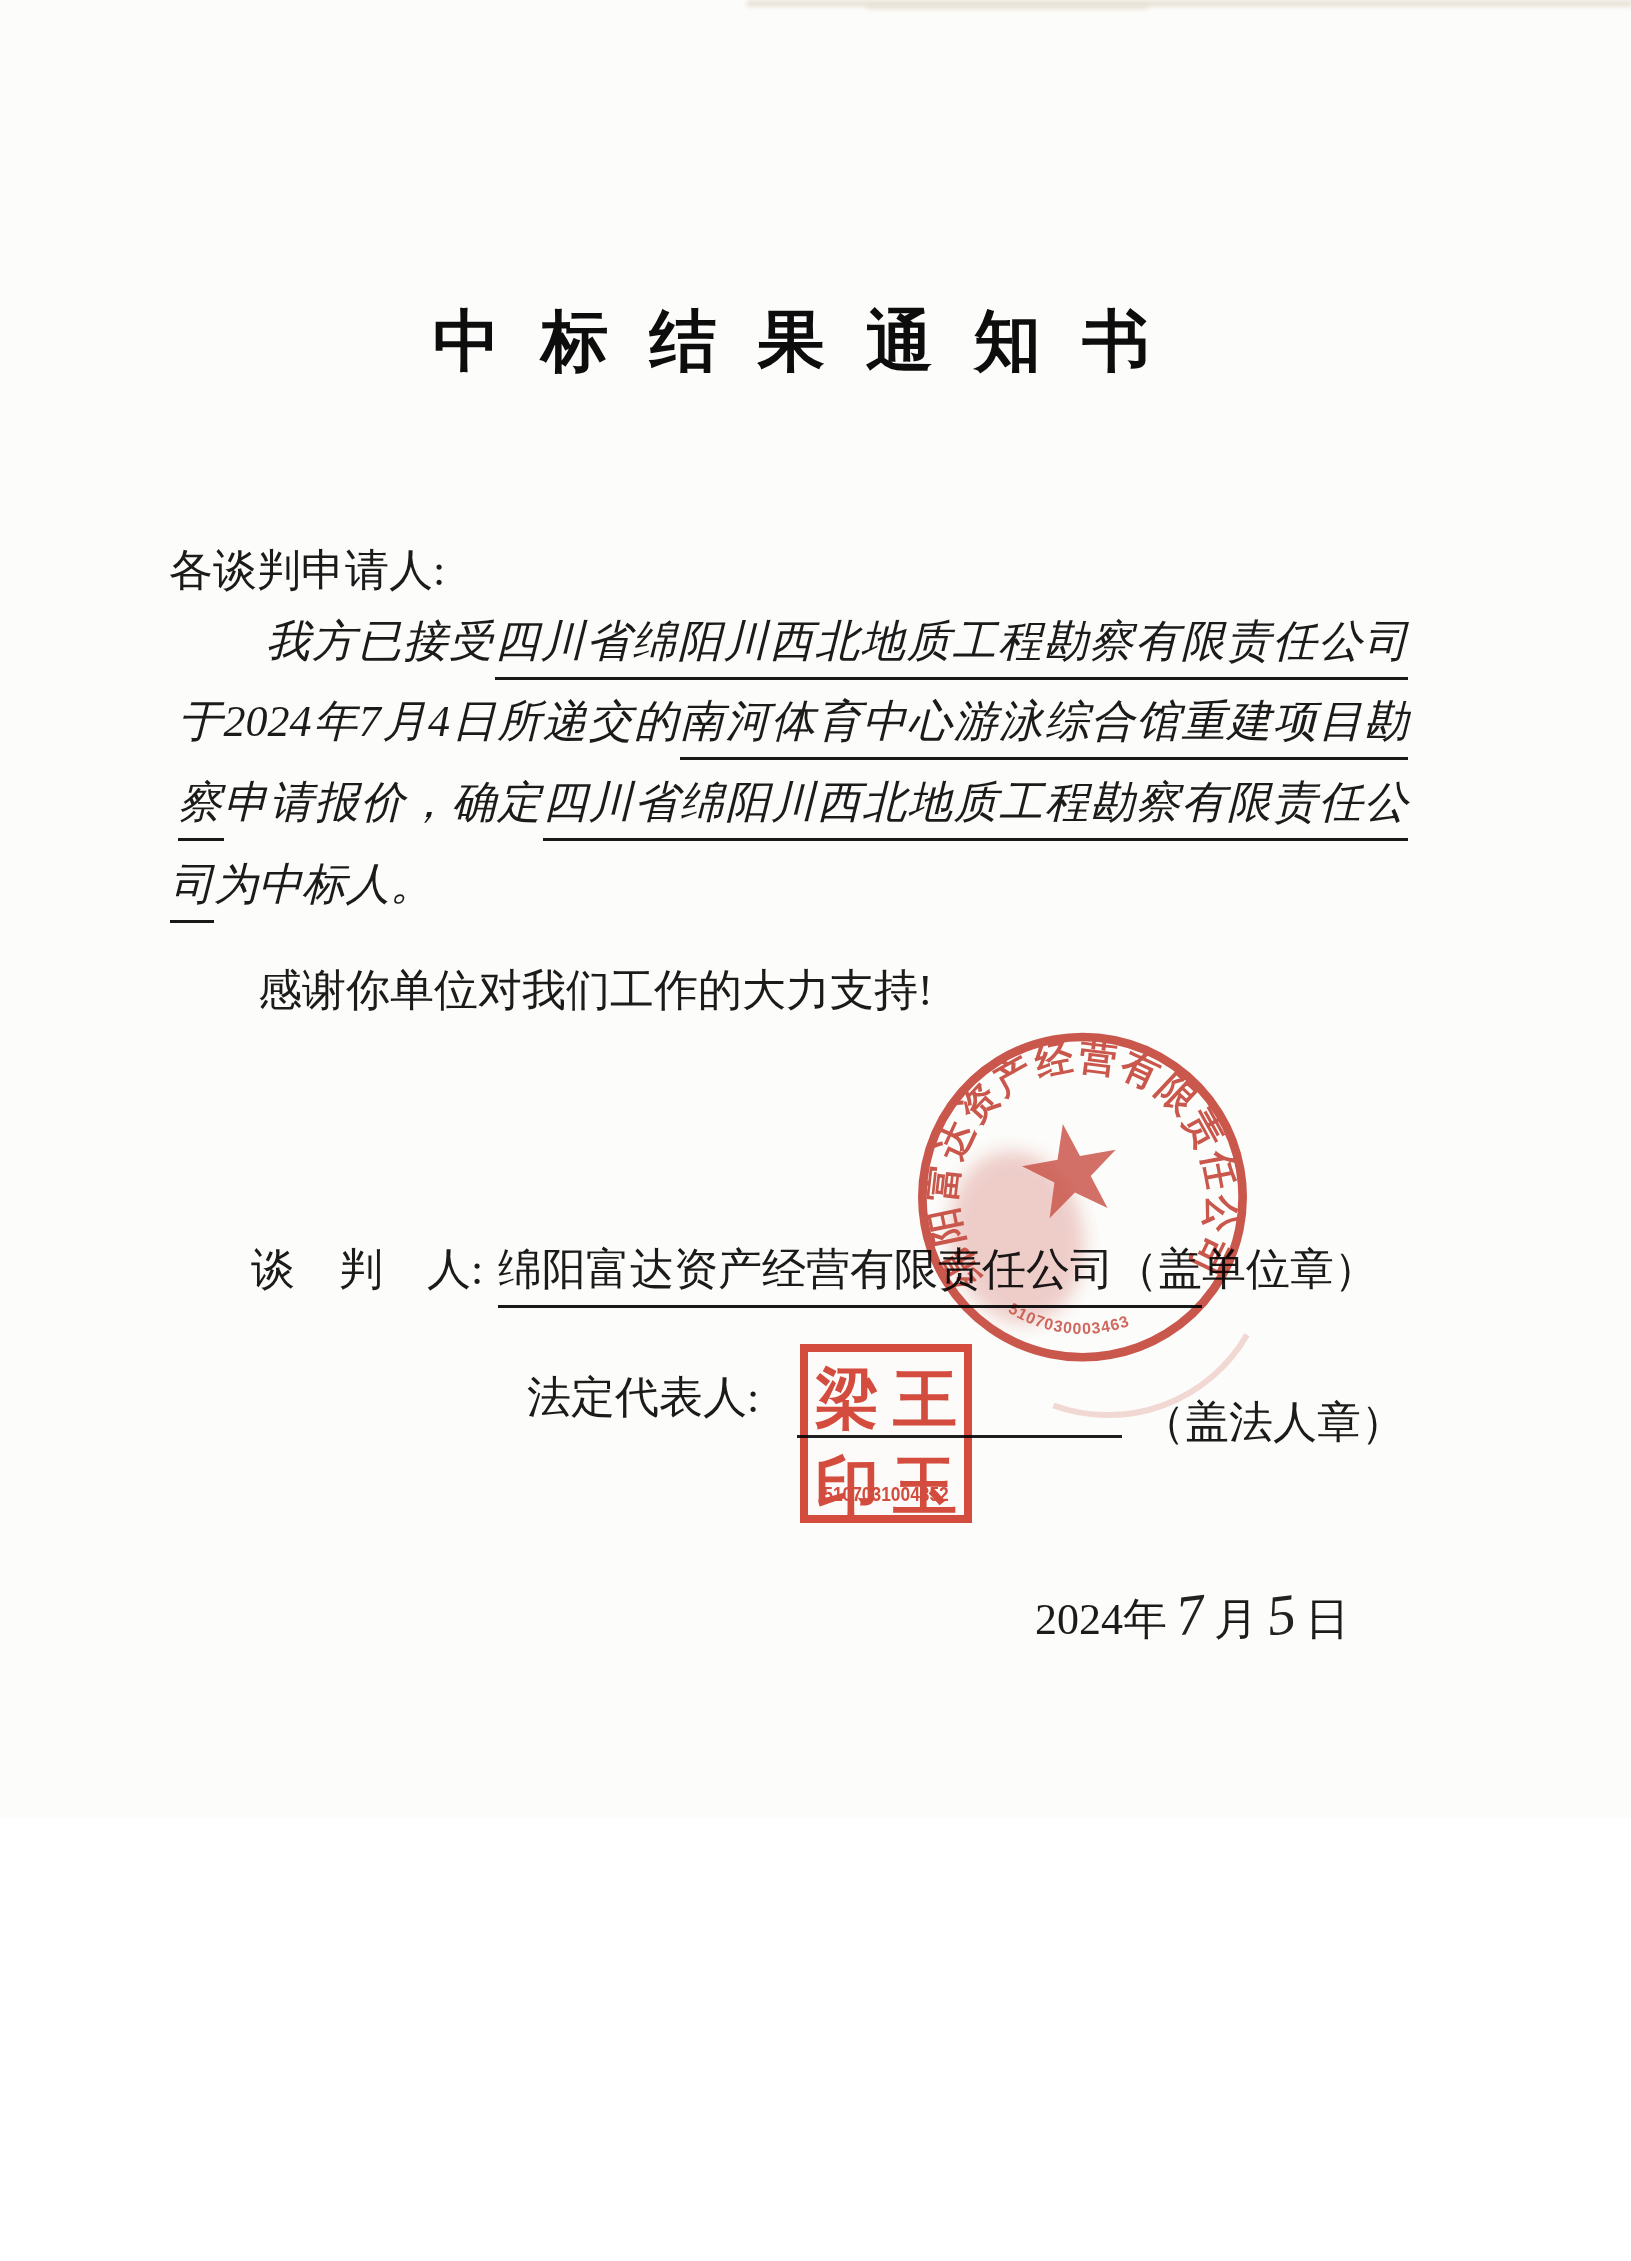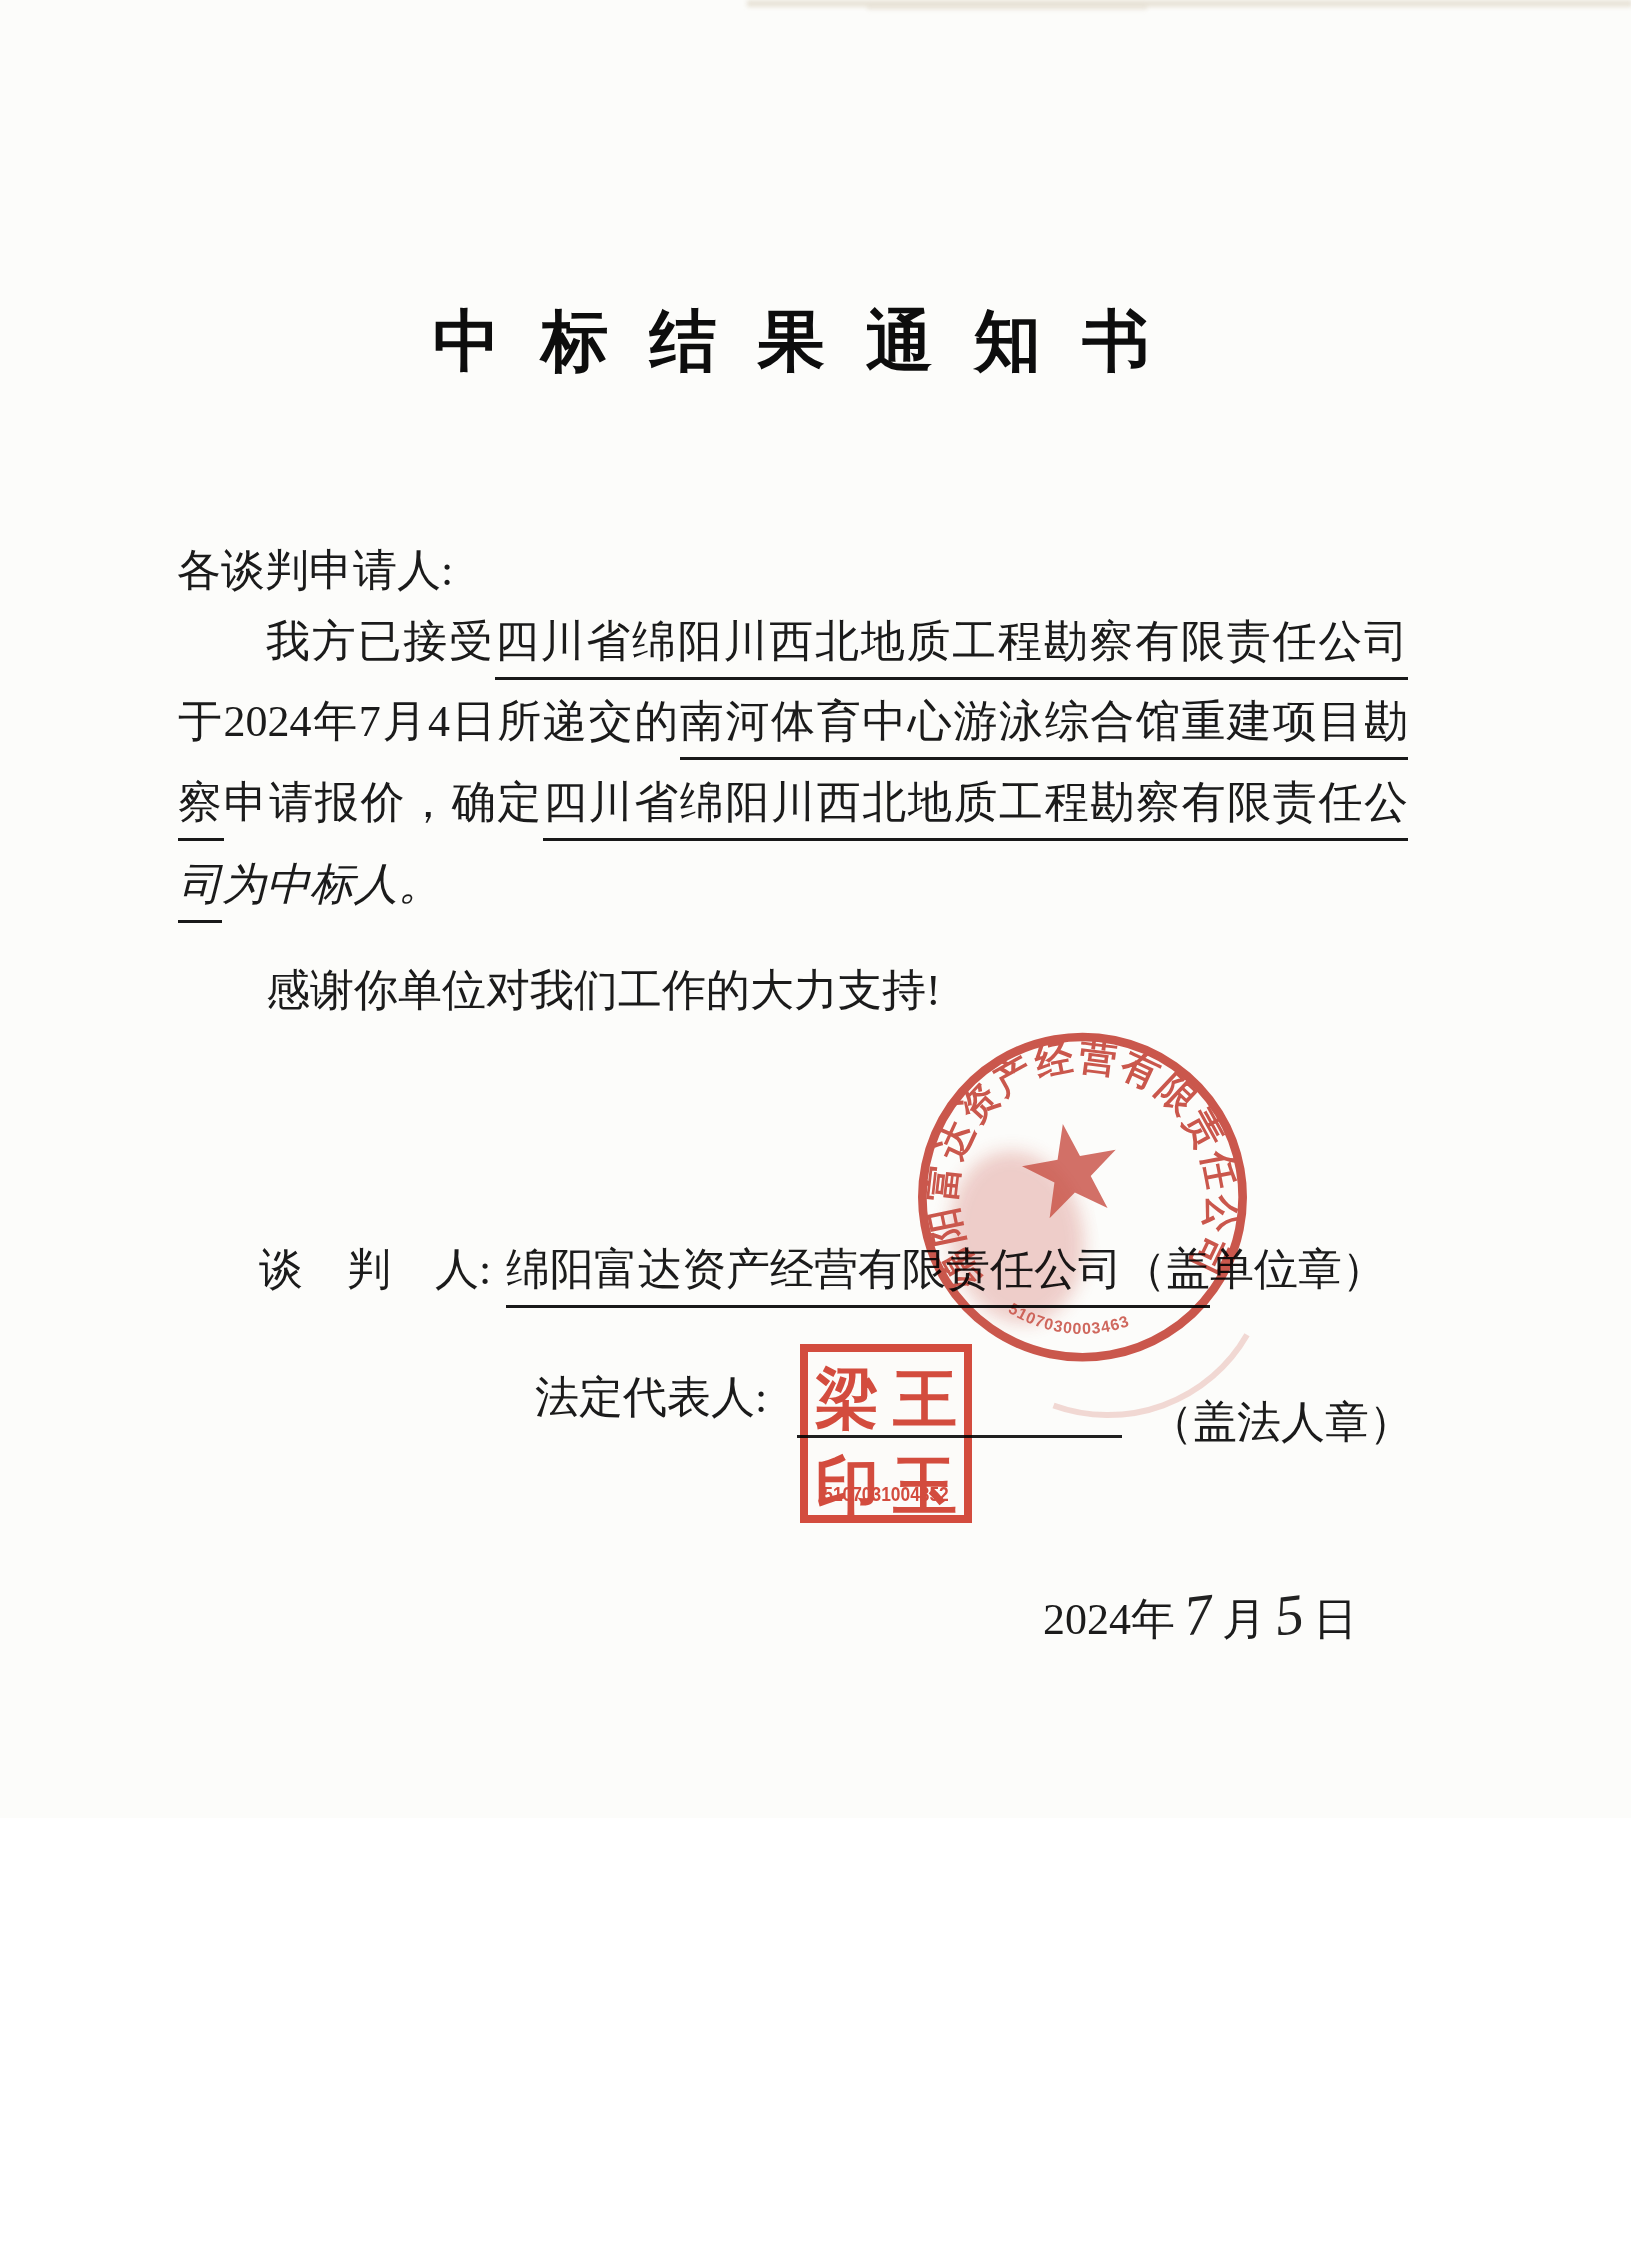--- a/index.html
+++ b/index.html
@@ -1,20 +1,20 @@
 <!DOCTYPE html>
 <html style="font-size:10.7px"><head>
 <meta charset="utf-8">
 <style>
   html,body{margin:0;padding:0;}
   #page{position:relative;width:1631px;height:1818px;background:#fcfcfa;overflow:hidden;
         font-family:"Liberation Serif",serif;color:#1b1b1b;}
   .abs{position:absolute;}
-  .t{font-size:44px;line-height:51px;white-space:nowrap;color:#1b1b1b;margin-left:8px;}
-  .pline{width:1230px;left:170px;white-space:normal;text-align:justify;text-align-last:justify;}
+  .t{font-size:44px;line-height:51px;white-space:nowrap;color:#1b1b1b;}
+  .pline{width:1230px;left:178px;white-space:normal;text-align:justify;text-align-last:justify;font-style:italic;}
   .u{border-bottom:3.3px solid #191919;padding-bottom:10.7px;}
   #title{left:-18.7px;top:296px;width:1631px;text-align:center;
          font-family:"Liberation Sans",sans-serif;font-weight:700;font-size:67px;
          letter-spacing:11.3px;color:#0d0d0d;white-space:nowrap;}
   .indent2{text-indent:88px;}
   
   #sig-line{left:797px;top:1435px;width:325px;height:3.3px;background:#1f1f1f;z-index:1;}
   
   #round-seal{left:911px;top:1025px;width:347px;height:427px;z-index:3;
               mix-blend-mode:multiply;opacity:.85;}

